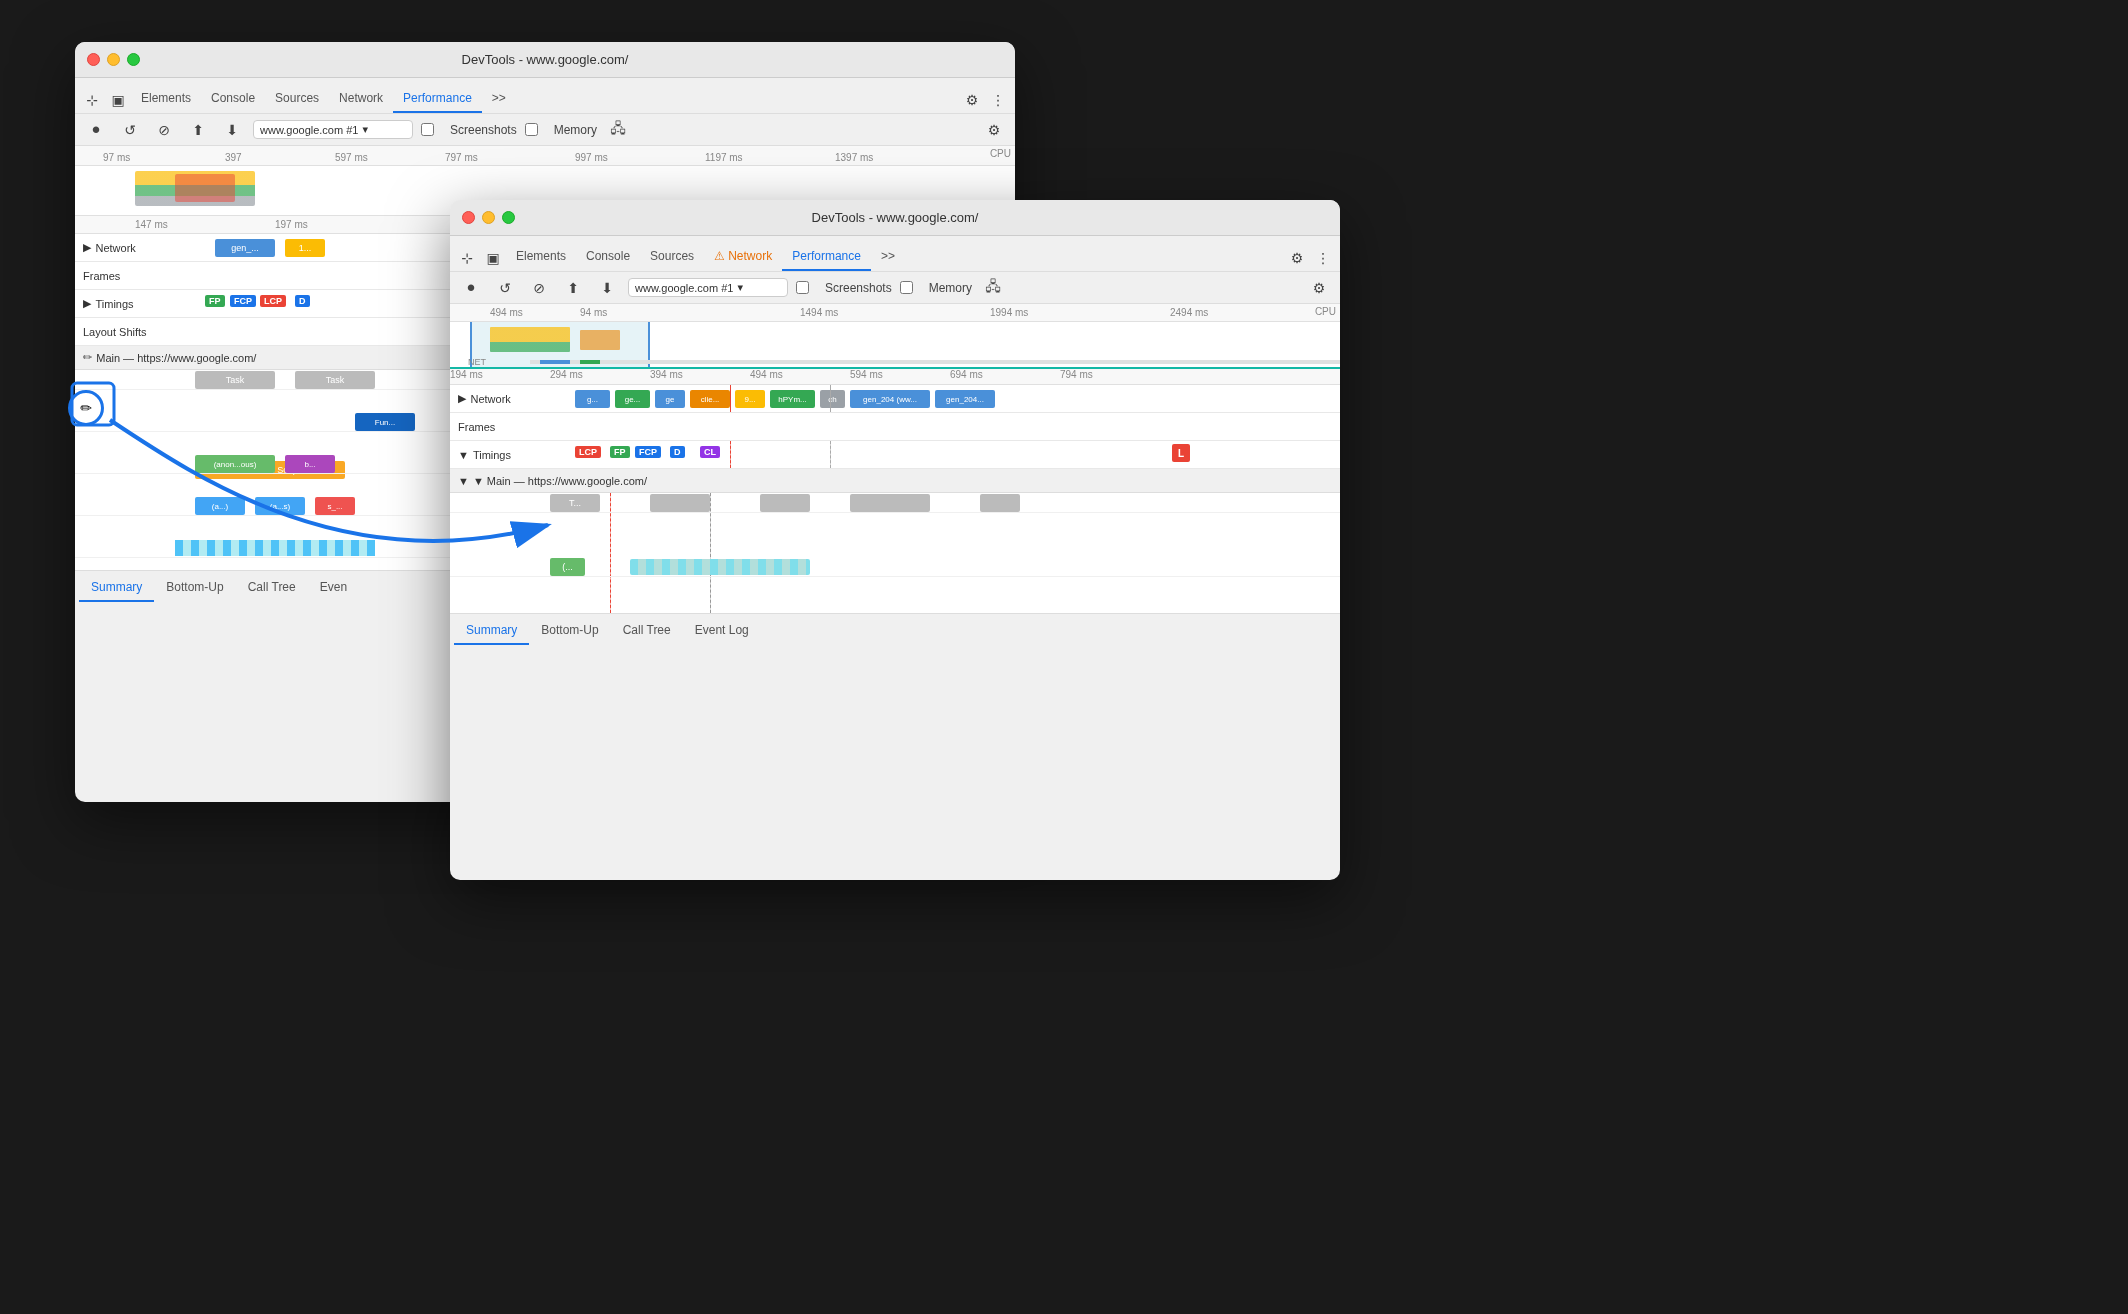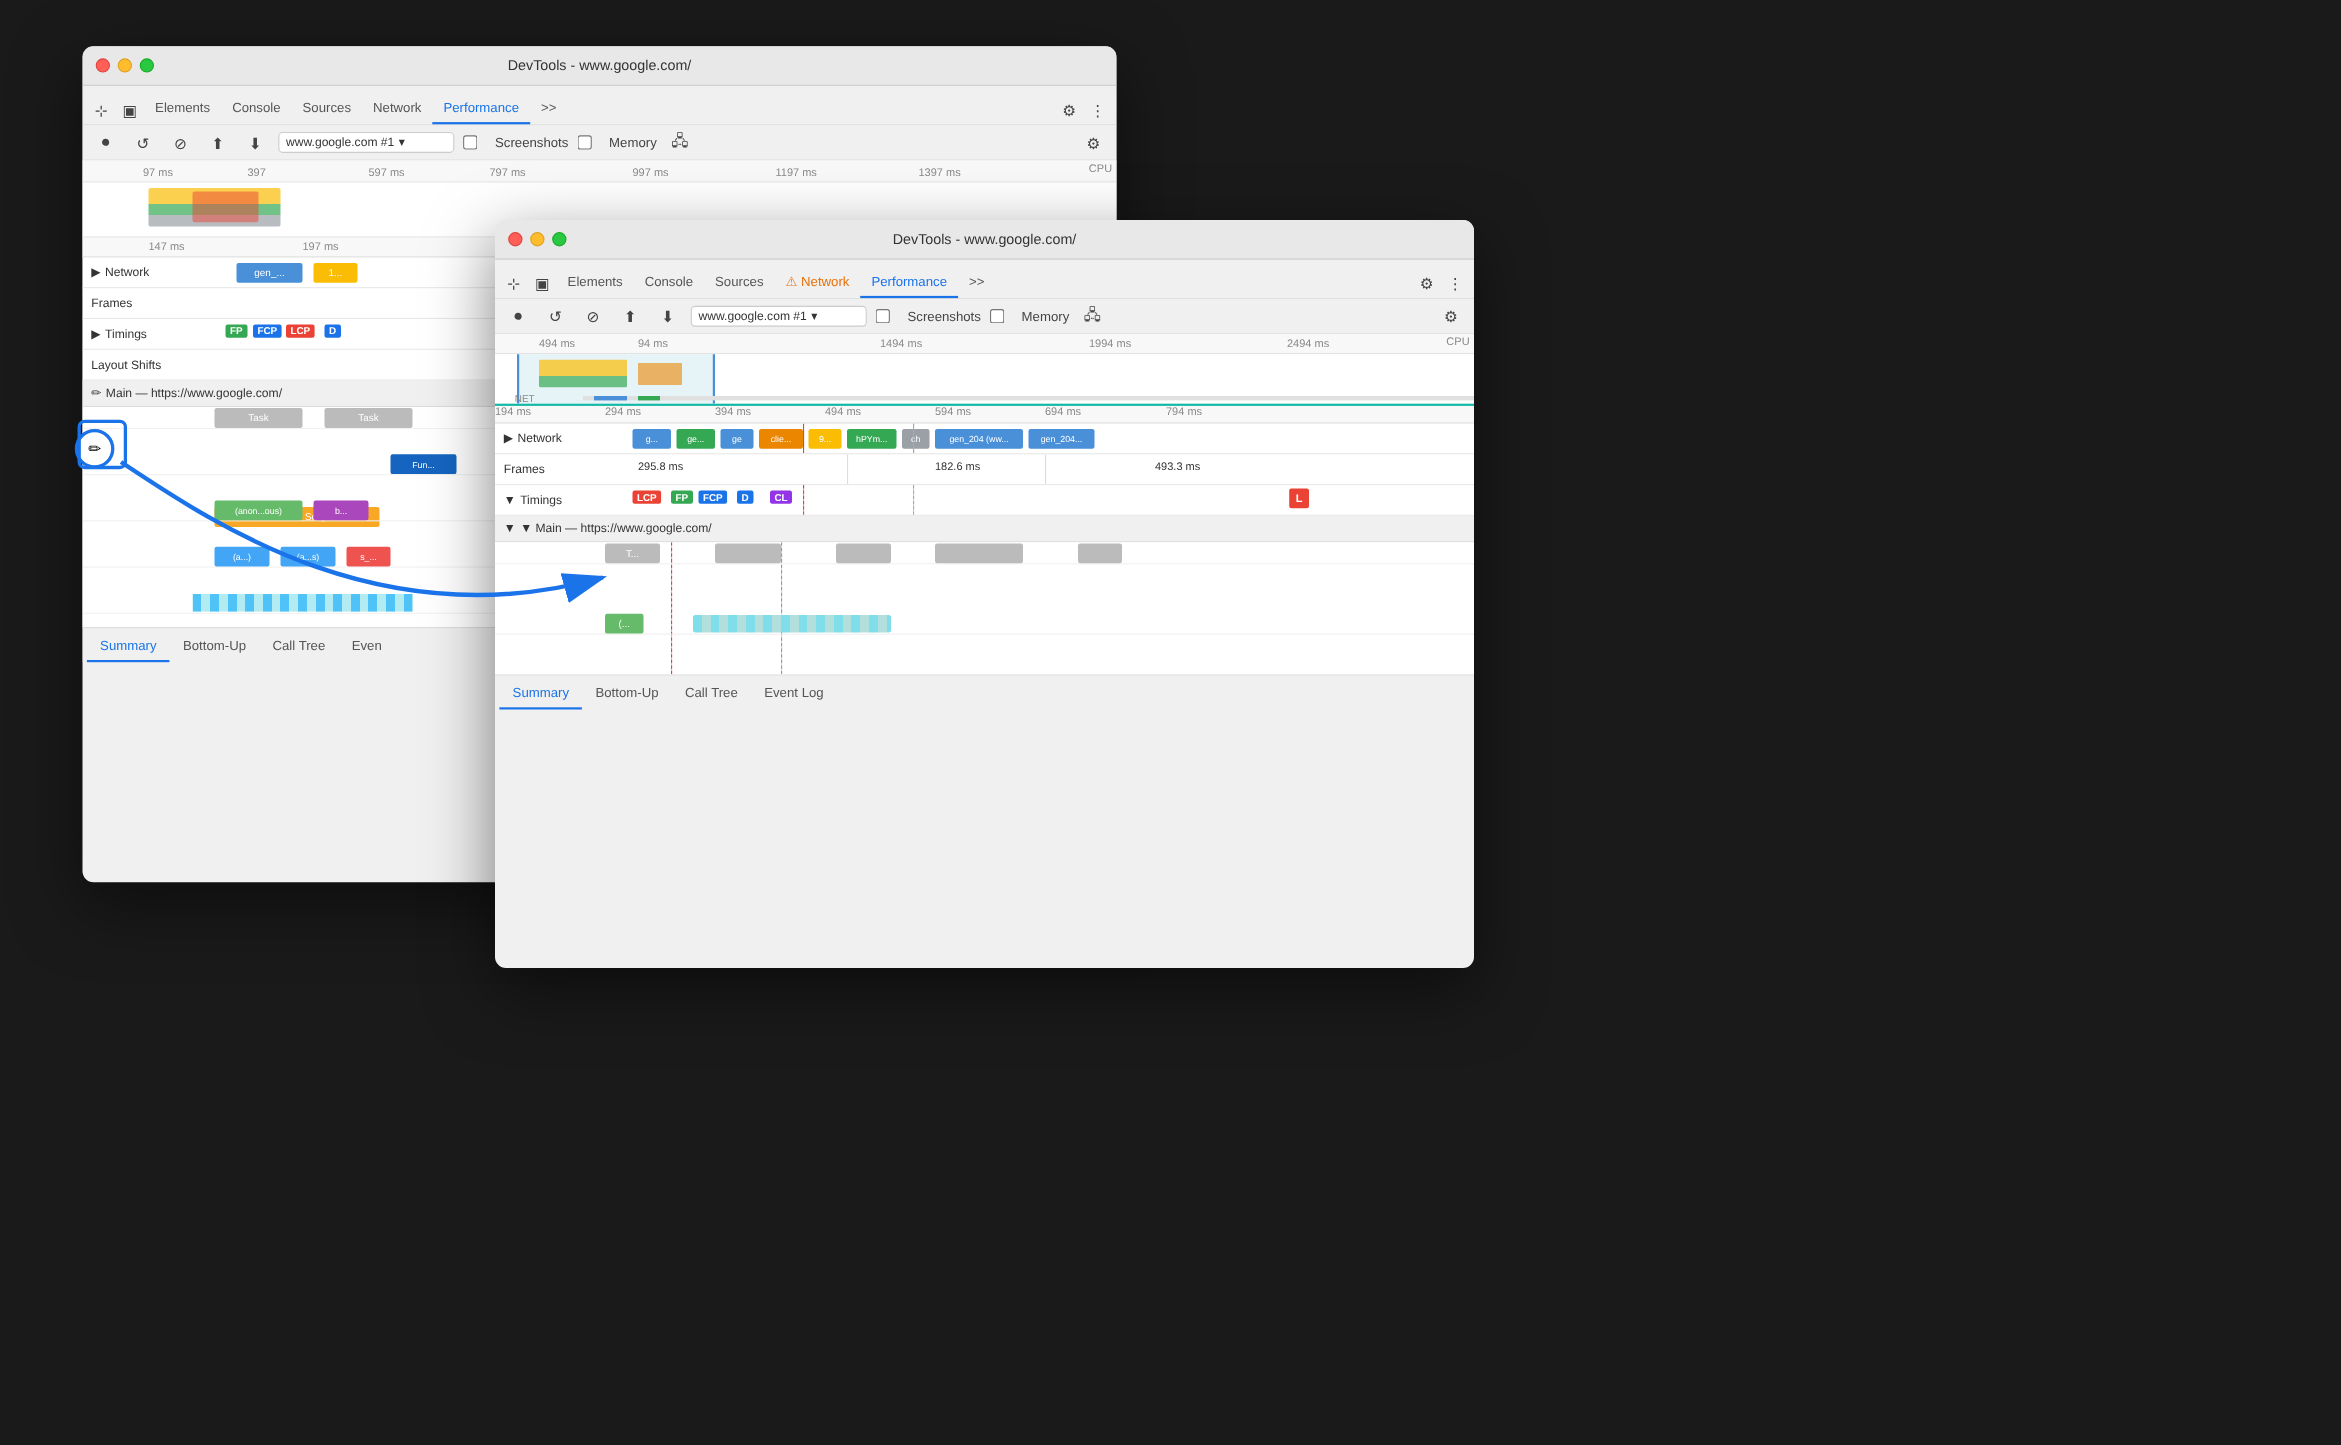--- a/index.html
+++ b/index.html
@@ -338,21 +338,21 @@
       <input type="checkbox" style="">
       <span>Memory</span>
     </div>
     <div class="toolbar-icon">🖧</div>
     <div style="flex:1"></div>
     <div class="toolbar-icon">⚙</div>
   </div>
 
   <div style="background:#fff; position:relative;">
     <div class="timeline-ruler">
-      <span class="ruler-tick" style="left:55px">97 ms</span>
+      <span class="ruler-tick" style="left:28px">97 ms</span>
       <span class="ruler-tick" style="left:150px">397</span>
       <span class="ruler-tick" style="left:260px">597 ms</span>
       <span class="ruler-tick" style="left:370px">797 ms</span>
       <span class="ruler-tick" style="left:500px">997 ms</span>
       <span class="ruler-tick" style="left:630px">1197 ms</span>
       <span class="ruler-tick" style="left:760px">1397 ms</span>
       <span class="cpu-label">CPU</span>
     </div>
 
     <div style="height:50px; background:#fff; position:relative; border-bottom:1px solid #e0e0e0;">
@@ -550,27 +550,20 @@
         <div class="block net-blue" style="left:365px;top:5px;width:60px;font-size:8px;">gen_204...</div>
 
         <div style="position:absolute; left:160px; top:0; bottom:0; width:1px; background:#ea4335;"></div>
 
         <div style="position:absolute; left:260px; top:0; bottom:0; width:1px; background:#aaa; border-right:1px dashed #aaa;"></div>
       </div>
     </div>
 
     <div class="track-row">
       <div class="track-label">Frames</div>
-      <div class="track-content">
-        <span style="position:absolute; left:10px; font-size:10px; color:#333; top:6px;">295.8 ms</span>
-        <span style="position:absolute; left:280px; font-size:10px; color:#333; top:6px;">182.6 ms</span>
-        <span style="position:absolute; left:480px; font-size:10px; color:#333; top:6px;">493.3 ms</span>
-        <div style="position:absolute; left:200px; top:0; bottom:0; width:1px; background:#ddd;"></div>
-        <div style="position:absolute; left:380px; top:0; bottom:0; width:1px; background:#ddd;"></div>
-      </div>
     </div>
 
     <div class="track-row">
       <div class="track-label">
         <span>▼</span> Timings
       </div>
       <div class="track-content">
         <span class="badge badge-lcp" style="position:absolute;left:5px;top:5px;">LCP</span>
         <span class="badge badge-fp" style="position:absolute;left:40px;top:5px;">FP</span>
         <span class="badge badge-fcp" style="position:absolute;left:65px;top:5px;">FCP</span>

